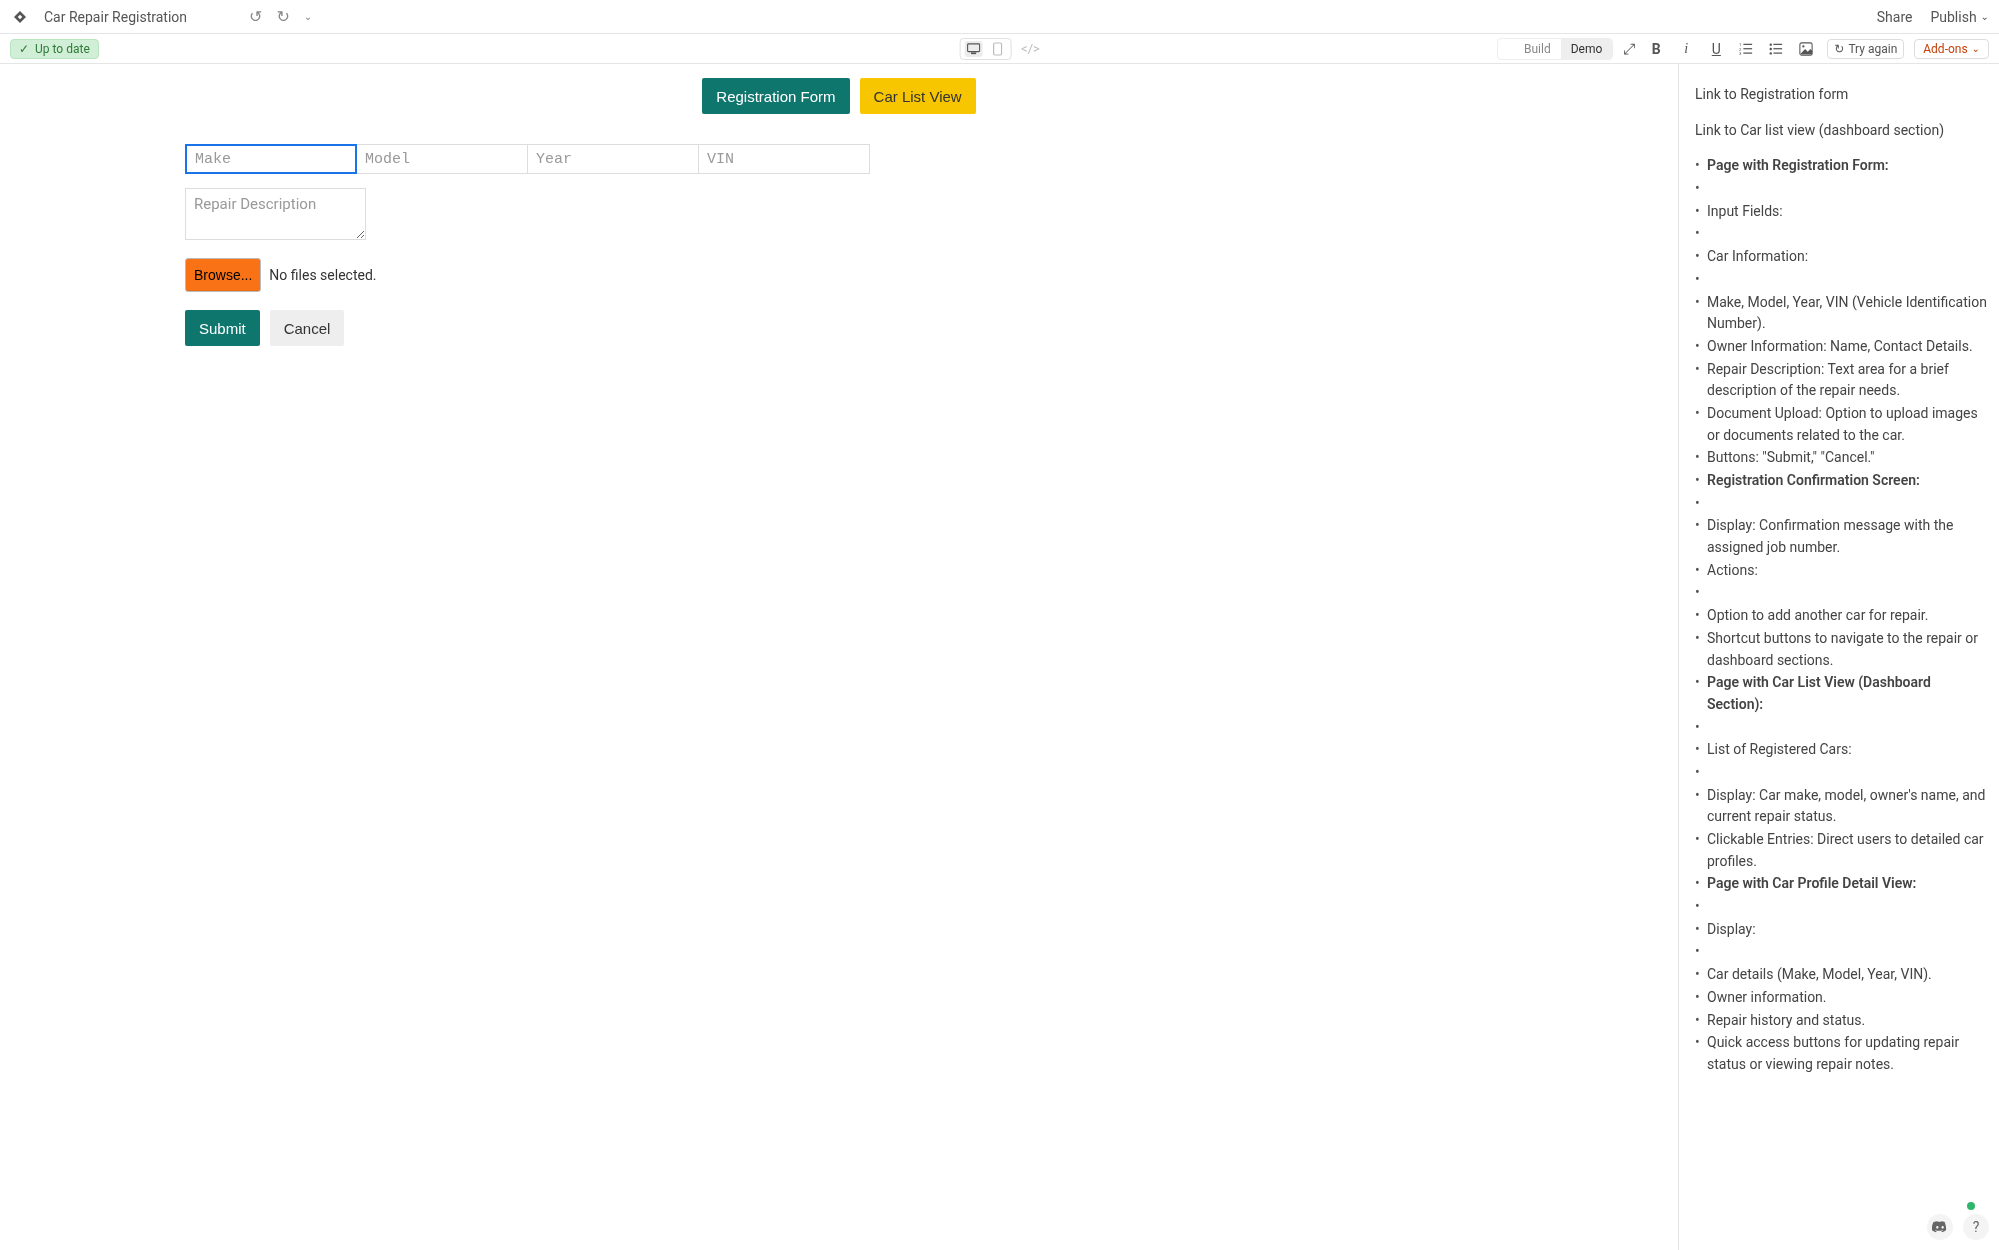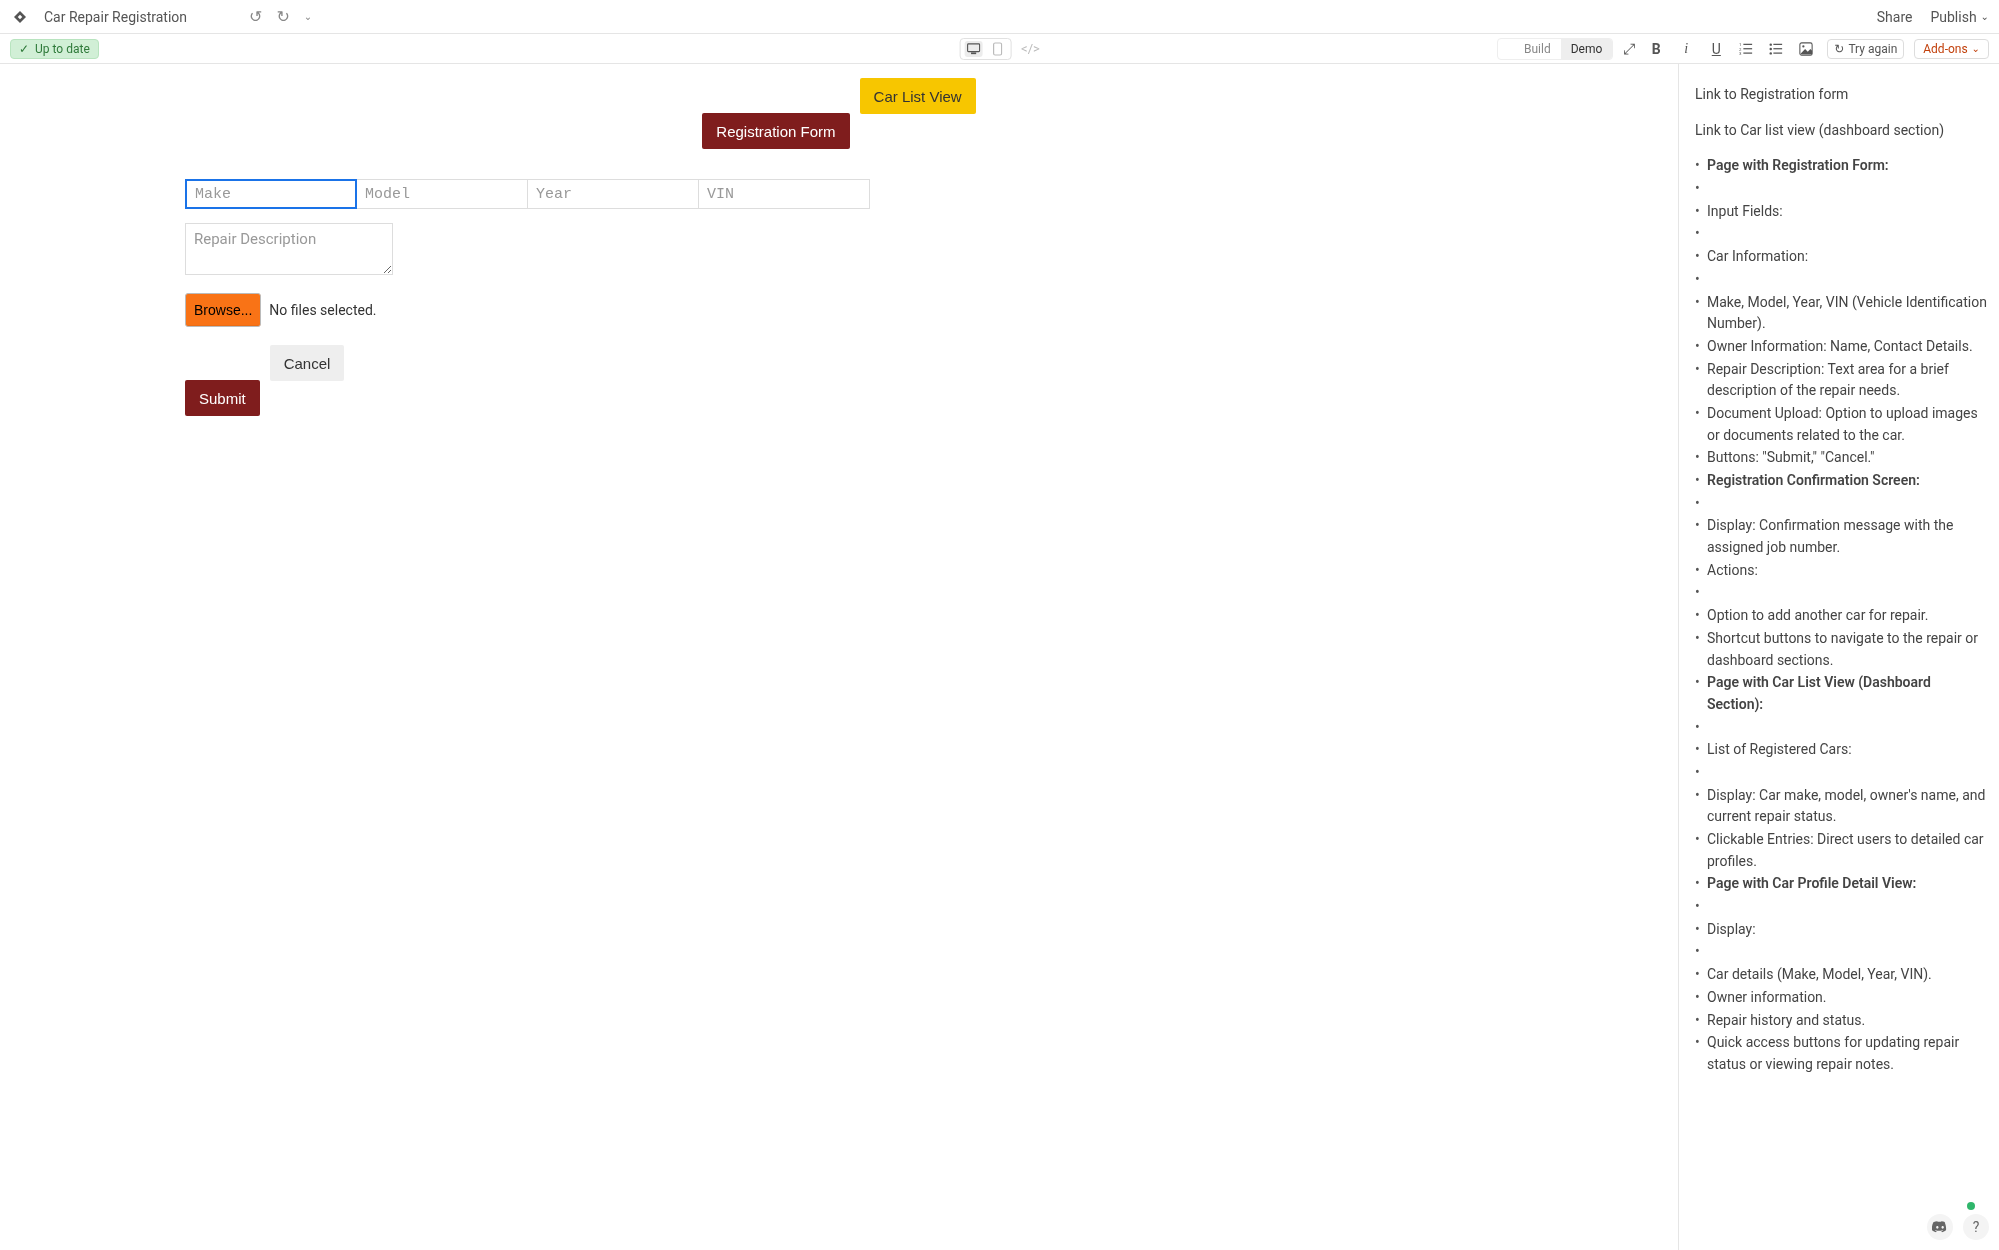--- a/index.html
+++ b/index.html
@@ -216,21 +216,21 @@
       display: inline-flex;
       align-items: center;
       justify-content: center;
       padding: 0 14px;
       height: 36px;
       font-size: 15px;
       cursor: pointer;
       border: none;
       border-radius: 2px;
     }
-    .btn-primary { background: #7f1d1d; color: #fff; margin-top: 35px; }
+    .btn-primary { background: #0f766e; color: #fff; }
     .btn-yellow { background: #f7c600; color: #333; }
     .btn-secondary { background: #eee; color: #333; }
     .form-wrap {
       max-width: 760px;
       margin-left: 185px;
     }
     .form-row {
       display: flex;
       gap: 0;
       margin-bottom: 14px;
@@ -246,21 +246,21 @@
       font-family: Liberation Mono, monospace;
     }
     .input-text.focused {
       border: 2px solid #1a73e8;
       z-index: 2;
       position: relative;
     }
     .input-text + .input-text { margin-left: -1px; }
     .input-text::placeholder { color: #999; }
     .textarea-input {
-      width: 208px;
+      width: 181px;
       height: 52px;
       padding: 6px 8px;
       font-size: 15px;
       border: 1px solid #ddd;
       resize: both;
       font-family: inherit;
     }
     .textarea-input::placeholder { color: #999; }
     .file-row {
       display: flex;

